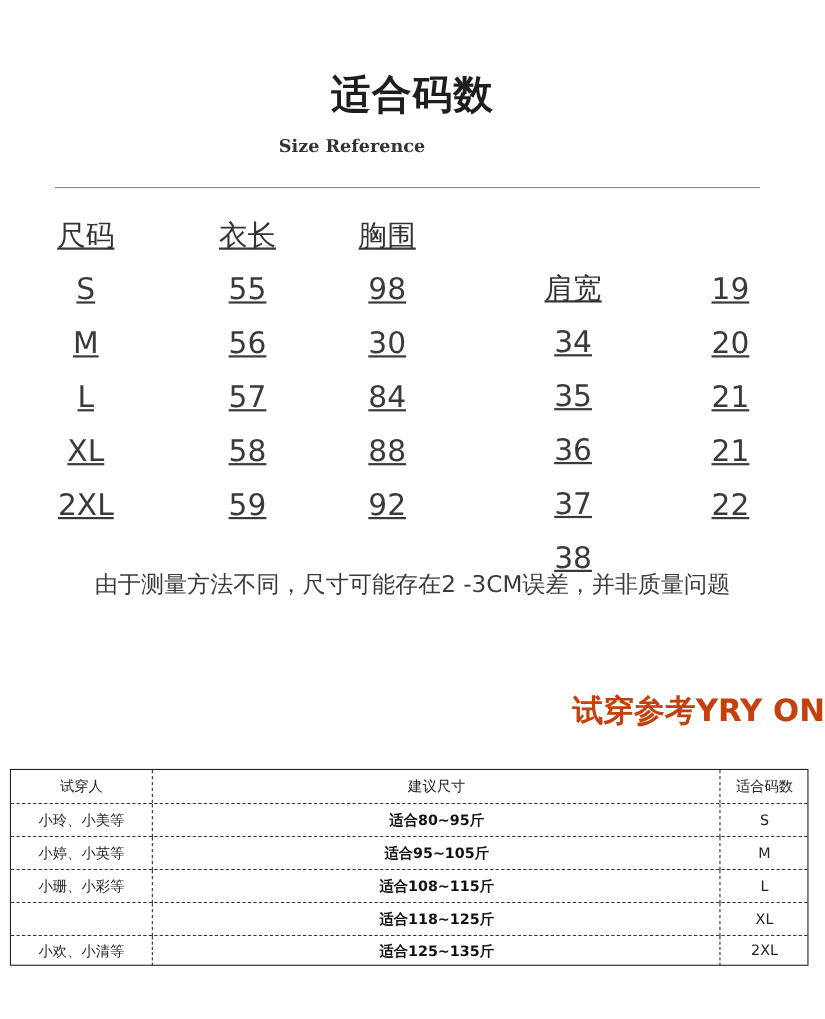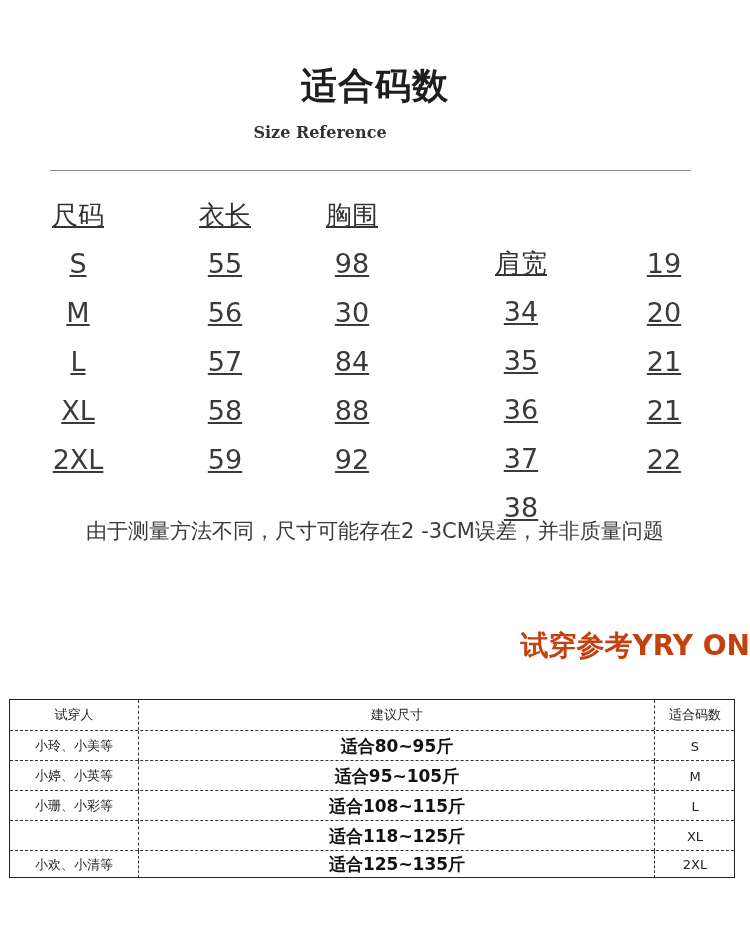--- a/index.html
+++ b/index.html
@@ -20,21 +20,21 @@
   .note { position:absolute; left:0; width:750px; top:517px; text-align:center; font-size:21px; color:#3a3a3a; }
 
   .title2 { position:absolute; left:0; width:750px; top:627px; text-align:right; font-size:28px; font-weight:bold; color:#c2410c; }
 
   .try-table { position:absolute; left:9px; top:685px; width:726px; height:179px;
                border:1px solid #222; box-sizing:border-box;margin-top:14px; }
   .try-row { position:absolute; left:0; width:100%; height:30px; }
   .try-row.dashed { border-top:1px dashed #333; }
   .tcell { position:absolute; top:0; height:100%; text-align:center; display:flex; align-items:center; justify-content:center; }
   .t0 { left:0; width:128px; font-size:13px; color:#222; }
-  .t1 { left:128px; width:516px; border-left:1px dashed #333; font-size:17px; font-weight:bold; color:#111; }
+  .t1 { left:128px; width:516px; border-left:1px dashed #333; font-size:13px; font-weight:bold; color:#111; }
   .t2 { left:644px; width:80px; border-left:1px dashed #333; font-size:13px; color:#222; }
   .try-row.head .t1 { font-size:13px; font-weight:normal; color:#222; }
 </style>
 </head>
 <body>
 
 <div class="title">适合码数</div>
 <div class="subtitle">Size Reference</div>
 <div class="rule"></div>
 

